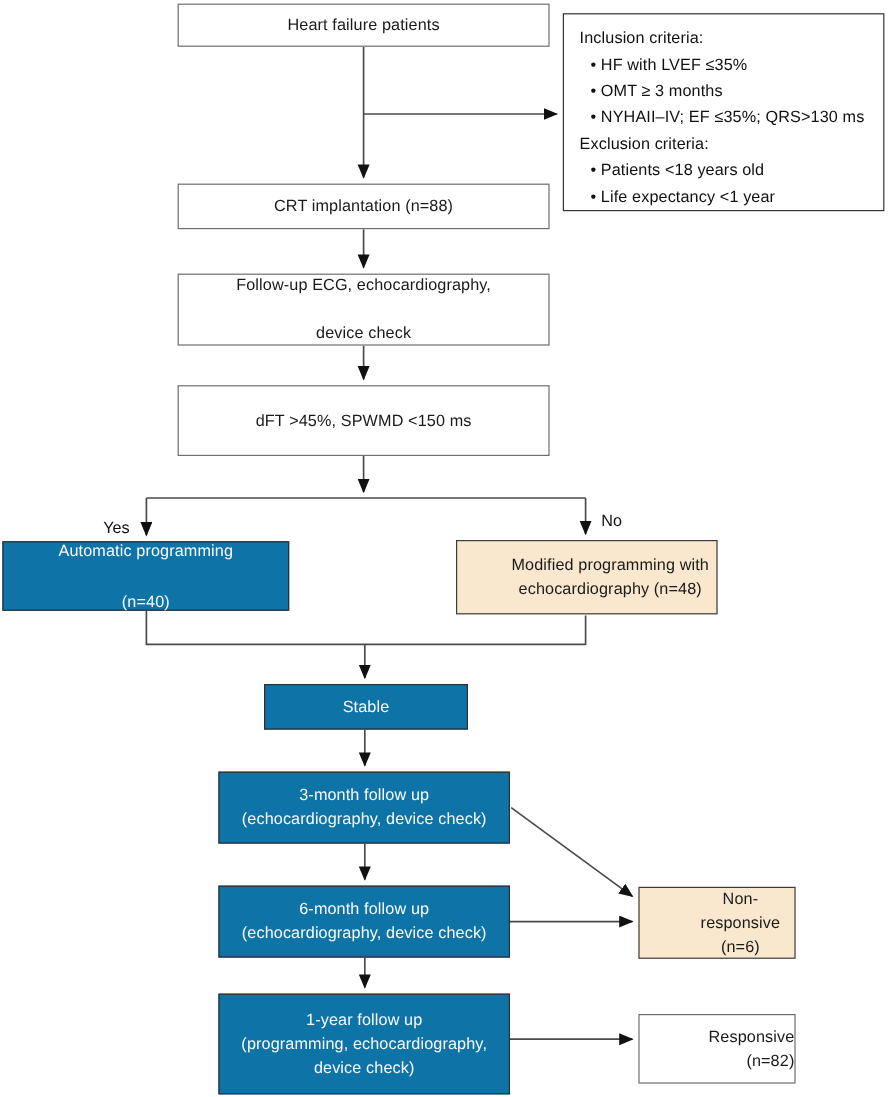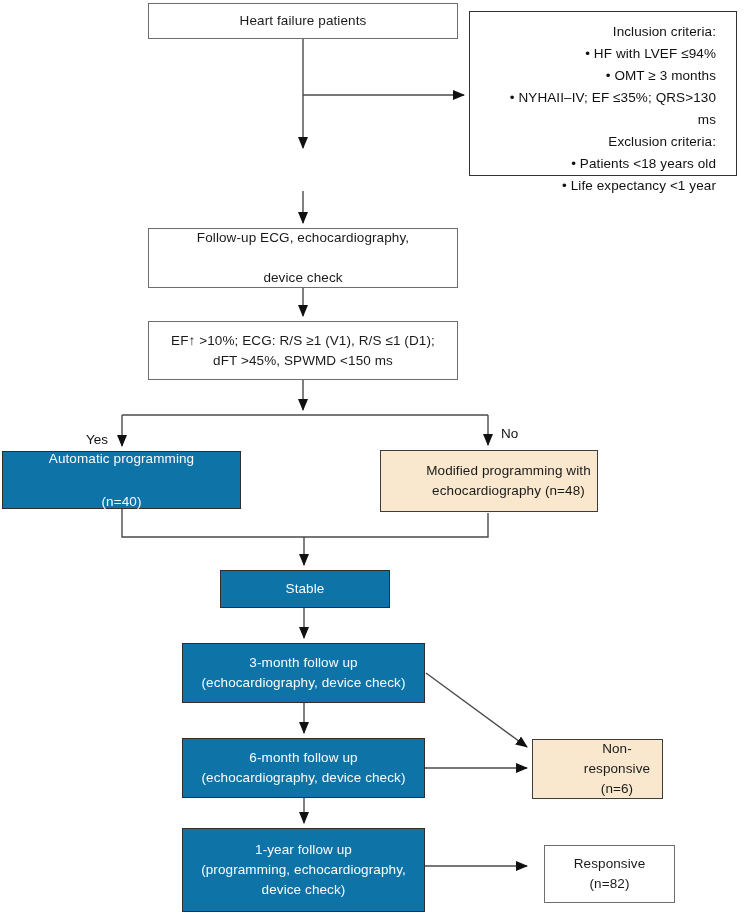--- a/index.html
+++ b/index.html
@@ -52,22 +52,22 @@
     padding-left: 39px;
   }
   .criteria {
     position: absolute;
     background: #ffffff;
     border: 1.6px solid #333333;
     box-sizing: border-box;
     font-size: 13.5px;
     line-height: 22px;
     color: #111111;
-    padding: 9px 20px 4px 13px;
-    text-align: right;
+    padding: 9px 4px 4px 13px;
+    text-align: left;
     letter-spacing: 0.1px;
   }
   .criteria .indent { padding-left: 9px; }
   .edge-label {
     position: absolute;
     font-size: 13.5px;
     color: #111111;
   }
 </style>
 </head>
@@ -98,36 +98,38 @@
     <path class="edge" d="M425,768 H527" marker-end="url(#arrow)"></path>
     <path class="edge" d="M425,866 H527" marker-end="url(#arrow)"></path>
   </svg>
 
   <div class="box white" style="left:148px; top:3px; width:310px; height:36px;">
     <span>Heart failure patients</span>
   </div>
 
   <div class="criteria" style="left:469px; top:11px; width:268px; height:165px;">
     <div>Inclusion criteria:</div>
-    <div class="indent">• HF with LVEF ≤94%</div>
+    <div class="indent">• HF with LVEF ≤35%</div>
     <div class="indent">• OMT ≥ 3 months</div>
     <div class="indent">• NYHAII–IV; EF ≤35%; QRS&gt;130 ms</div>
     <div>Exclusion criteria:</div>
     <div class="indent">• Patients &lt;18 years old</div>
     <div class="indent">• Life expectancy &lt;1 year</div>
   </div>
 
+  <div class="box white" style="left:148px; top:153px; width:310px; height:38px;">
+    <span>CRT implantation (n=88)</span>
+  </div>
 
   <div class="box white" style="left:148px; top:228px; width:310px; height:60px;gap:20px;">
     <span>Follow-up ECG, echocardiography,</span>
     <span>device check</span>
   </div>
 
   <div class="box white" style="left:148px; top:321px; width:310px; height:59px;">
-    <span>EF↑ &gt;10%; ECG: R/S ≥1 (V1), R/S ≤1 (D1);</span>
     <span>dFT &gt;45%, SPWMD &lt;150 ms</span>
   </div>
 
   <span class="edge-label" style="left:86px; top:432px;">Yes</span>
   <span class="edge-label" style="left:501px; top:426px;">No</span>
 
   <div class="box blue" style="left:2px; top:451px; width:239px; height:58px;gap:23px;">
     <span>Automatic programming</span>
     <span>(n=40)</span>
   </div>
@@ -155,18 +157,18 @@
     <span>Non-responsive</span>
     <span>(n=6)</span>
   </div>
 
   <div class="box blue" style="left:182px; top:828px; width:243px; height:84px;">
     <span>1-year follow up</span>
     <span>(programming, echocardiography,</span>
     <span>device check)</span>
   </div>
 
-  <div class="box white" style="left:544px; top:845px; width:131px; height:58px;">
+  <div class="box white" style="left:532px; top:845px; width:131px; height:58px;align-items:flex-end;">
     <span>Responsive</span>
     <span>(n=82)</span>
   </div>
 
 </div>
 
 </body></html>

